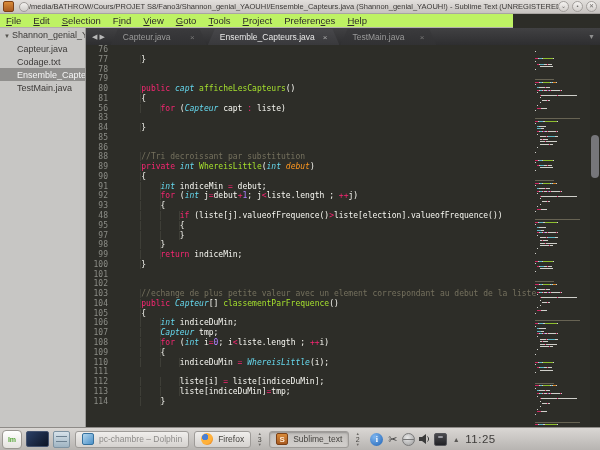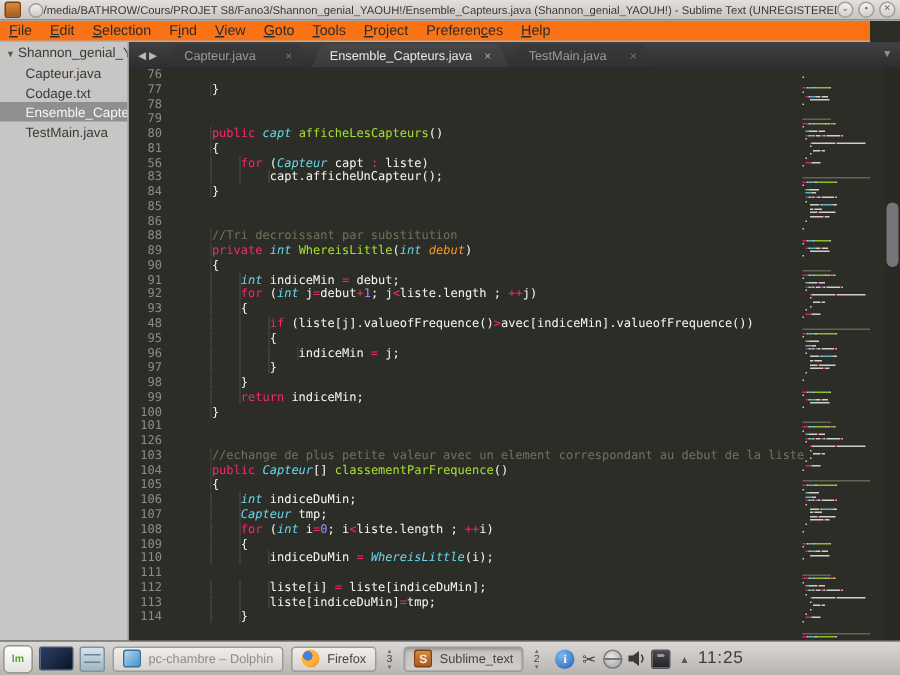--- a/index.html
+++ b/index.html
@@ -14,21 +14,21 @@
     background:linear-gradient(#d98b3a,#a85a20);border:1px solid #7c4015;}
   .stickybtn{width:8px;height:8px;margin-left:5px;border-radius:50%;
     background:linear-gradient(#f2f0ee,#cfccc9);border:1px solid #a09c99;}
   .wtitle{flex:1;text-align:center;font-size:7.5px;color:#3a3836;
     white-space:nowrap;overflow:hidden;}
   .winbtns{display:flex;gap:3px;margin-right:3px;}
   .winbtn{width:9px;height:9px;border-radius:50%;background:linear-gradient(#f4f2f0,#d2cecb);
     border:1px solid #a39f9c;color:#6b6966;font-size:6px;line-height:8px;text-align:center;}
 
   
-  .menubar{position:absolute;left:0;top:14px;width:580px;height:14px;background:#f97316;
+  .menubar{position:absolute;left:0;top:14px;width:513px;height:14px;background:#bef264;
     border-bottom:1px solid #b3afac;display:flex;align-items:center;box-sizing:border-box;}
   .menu-item{font-size:9.5px;color:#2e2c2a;padding:0 6px;white-space:nowrap;}
   .menu-item u{text-decoration:underline;}
 
   
   .sidebar{position:absolute;left:0;top:28px;width:86px;height:399px;background:#c7c6c4;
     overflow:hidden;border-right:1px solid #9b9a98;box-sizing:border-box;}
   .folders-header{font-size:7.5px;font-weight:bold;color:#7e7c76;letter-spacing:.6px;
     padding:3px 0 4px 5px;}
   .tree-root{font-size:9px;color:#3c3a38;white-space:nowrap;padding:2px 0 2px 4px;}
@@ -178,39 +178,38 @@
 
   <div class="editor">
     <div id="code">
         <div class="crow"><span class="ln">76</span><span class="ctext"></span></div>
         <div class="crow"><span class="ln">77</span><span class="ctext"><span class="tok-ws">    </span><span class="tok-pl">}</span></span></div>
         <div class="crow"><span class="ln">78</span><span class="ctext"></span></div>
         <div class="crow"><span class="ln">79</span><span class="ctext"></span></div>
         <div class="crow"><span class="ln">80</span><span class="ctext"><span class="tok-ws">    </span><span class="tok-kw">public</span><span class="tok-pl"> </span><span class="tok-ty">capt</span><span class="tok-pl"> </span><span class="tok-fn">afficheLesCapteurs</span><span class="tok-pl">()</span></span></div>
         <div class="crow"><span class="ln">81</span><span class="ctext"><span class="tok-ws">    </span><span class="tok-pl">{</span></span></div>
         <div class="crow"><span class="ln">56</span><span class="ctext"><span class="tok-ws">        </span><span class="tok-kw">for</span><span class="tok-pl"> (</span><span class="tok-ty">Capteur</span><span class="tok-pl"> capt </span><span class="tok-kw">:</span><span class="tok-pl"> liste)</span></span></div>
-        <div class="crow"><span class="ln">83</span><span class="ctext"><span class="tok-ws">            </span><span class="tok-pl">capt.afficheUnCapteur();</span></span></div>
+        <div class="crow"><span class="ln">83</span></div>
         <div class="crow"><span class="ln">84</span><span class="ctext"><span class="tok-ws">    </span><span class="tok-pl">}</span></span></div>
         <div class="crow"><span class="ln">85</span><span class="ctext"></span></div>
         <div class="crow"><span class="ln">86</span><span class="ctext"></span></div>
         <div class="crow"><span class="ln">88</span><span class="ctext"><span class="tok-ws">    </span><span class="tok-cm">//Tri decroissant par substitution</span></span></div>
         <div class="crow"><span class="ln">89</span><span class="ctext"><span class="tok-ws">    </span><span class="tok-kw">private</span><span class="tok-pl"> </span><span class="tok-ty">int</span><span class="tok-pl"> </span><span class="tok-fn">WhereisLittle</span><span class="tok-pl">(</span><span class="tok-ty">int</span><span class="tok-pl"> </span><span class="tok-pr">debut</span><span class="tok-pl">)</span></span></div>
         <div class="crow"><span class="ln">90</span><span class="ctext"><span class="tok-ws">    </span><span class="tok-pl">{</span></span></div>
         <div class="crow"><span class="ln">91</span><span class="ctext"><span class="tok-ws">        </span><span class="tok-ty">int</span><span class="tok-pl"> indiceMin </span><span class="tok-kw">=</span><span class="tok-pl"> debut;</span></span></div>
         <div class="crow"><span class="ln">92</span><span class="ctext"><span class="tok-ws">        </span><span class="tok-kw">for</span><span class="tok-pl"> (</span><span class="tok-ty">int</span><span class="tok-pl"> j</span><span class="tok-kw">=</span><span class="tok-pl">debut</span><span class="tok-kw">+</span><span class="tok-nu">1</span><span class="tok-pl">; j</span><span class="tok-kw">&lt;</span><span class="tok-pl">liste.length ; </span><span class="tok-kw">++</span><span class="tok-pl">j)</span></span></div>
         <div class="crow"><span class="ln">93</span><span class="ctext"><span class="tok-ws">        </span><span class="tok-pl">{</span></span></div>
-        <div class="crow"><span class="ln">48</span><span class="ctext"><span class="tok-ws">            </span><span class="tok-kw">if</span><span class="tok-pl"> (liste[j].valueofFrequence()</span><span class="tok-kw">&gt;</span><span class="tok-pl">avec[indiceMin].valueofFrequence())</span></span></div>
+        <div class="crow"><span class="ln">48</span><span class="ctext"><span class="tok-ws">            </span><span class="tok-kw">if</span><span class="tok-pl"> (liste[j].valueofFrequence()</span><span class="tok-kw">&gt;</span><span class="tok-pl">liste[election].valueofFrequence())</span></span></div>
         <div class="crow"><span class="ln">95</span><span class="ctext"><span class="tok-ws">            </span><span class="tok-pl">{</span></span></div>
-        <div class="crow"><span class="ln">96</span><span class="ctext"><span class="tok-ws">                </span><span class="tok-pl">indiceMin </span><span class="tok-kw">=</span><span class="tok-pl"> j;</span></span></div>
         <div class="crow"><span class="ln">97</span><span class="ctext"><span class="tok-ws">            </span><span class="tok-pl">}</span></span></div>
         <div class="crow"><span class="ln">98</span><span class="ctext"><span class="tok-ws">        </span><span class="tok-pl">}</span></span></div>
         <div class="crow"><span class="ln">99</span><span class="ctext"><span class="tok-ws">        </span><span class="tok-kw">return</span><span class="tok-pl"> indiceMin;</span></span></div>
         <div class="crow"><span class="ln">100</span><span class="ctext"><span class="tok-ws">    </span><span class="tok-pl">}</span></span></div>
         <div class="crow"><span class="ln">101</span><span class="ctext"></span></div>
-        <div class="crow"><span class="ln">126</span><span class="ctext"></span></div>
+        <div class="crow"><span class="ln">102</span><span class="ctext"></span></div>
         <div class="crow"><span class="ln">103</span><span class="ctext"><span class="tok-ws">    </span><span class="tok-cm">//echange de plus petite valeur avec un element correspondant au debut de la liste</span></span></div>
         <div class="crow"><span class="ln">104</span><span class="ctext"><span class="tok-ws">    </span><span class="tok-kw">public</span><span class="tok-pl"> </span><span class="tok-ty">Capteur</span><span class="tok-pl">[] </span><span class="tok-fn">classementParFrequence</span><span class="tok-pl">()</span></span></div>
         <div class="crow"><span class="ln">105</span><span class="ctext"><span class="tok-ws">    </span><span class="tok-pl">{</span></span></div>
         <div class="crow"><span class="ln">106</span><span class="ctext"><span class="tok-ws">        </span><span class="tok-ty">int</span><span class="tok-pl"> indiceDuMin;</span></span></div>
         <div class="crow"><span class="ln">107</span><span class="ctext"><span class="tok-ws">        </span><span class="tok-ty">Capteur</span><span class="tok-pl"> tmp;</span></span></div>
         <div class="crow"><span class="ln">108</span><span class="ctext"><span class="tok-ws">        </span><span class="tok-kw">for</span><span class="tok-pl"> (</span><span class="tok-ty">int</span><span class="tok-pl"> i</span><span class="tok-kw">=</span><span class="tok-nu">0</span><span class="tok-pl">; i</span><span class="tok-kw">&lt;</span><span class="tok-pl">liste.length ; </span><span class="tok-kw">++</span><span class="tok-pl">i)</span></span></div>
         <div class="crow"><span class="ln">109</span><span class="ctext"><span class="tok-ws">        </span><span class="tok-pl">{</span></span></div>
         <div class="crow"><span class="ln">110</span><span class="ctext"><span class="tok-ws">            </span><span class="tok-pl">indiceDuMin </span><span class="tok-kw">=</span><span class="tok-pl"> </span><span class="tok-ty">WhereisLittle</span><span class="tok-pl">(i);</span></span></div>
         <div class="crow"><span class="ln">111</span></div>
         <div class="crow"><span class="ln">112</span><span class="ctext"><span class="tok-ws">            </span><span class="tok-pl">liste[i] </span><span class="tok-kw">=</span><span class="tok-pl"> liste[indiceDuMin];</span></span></div>

